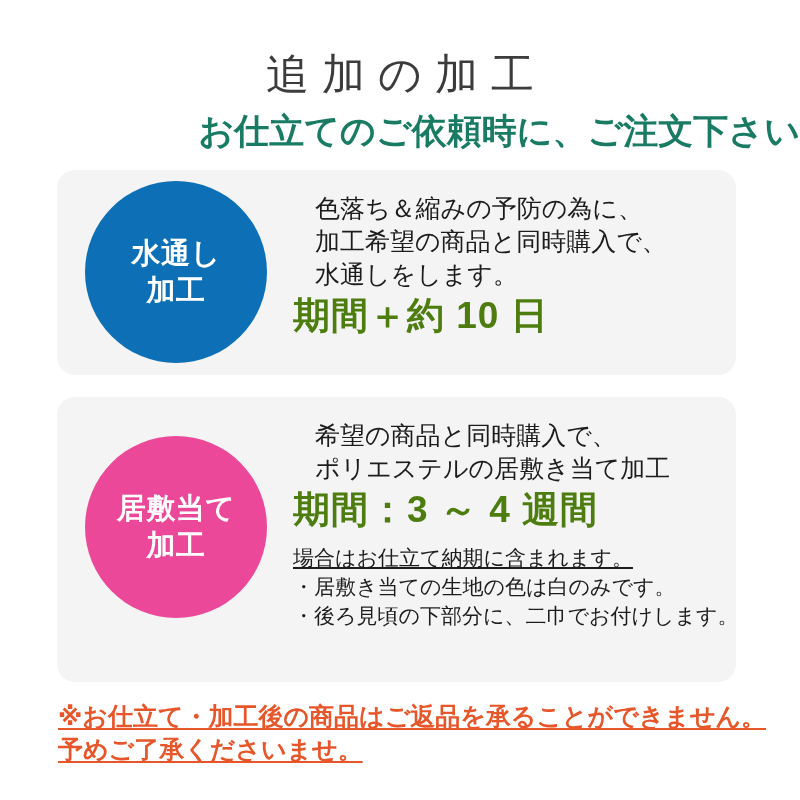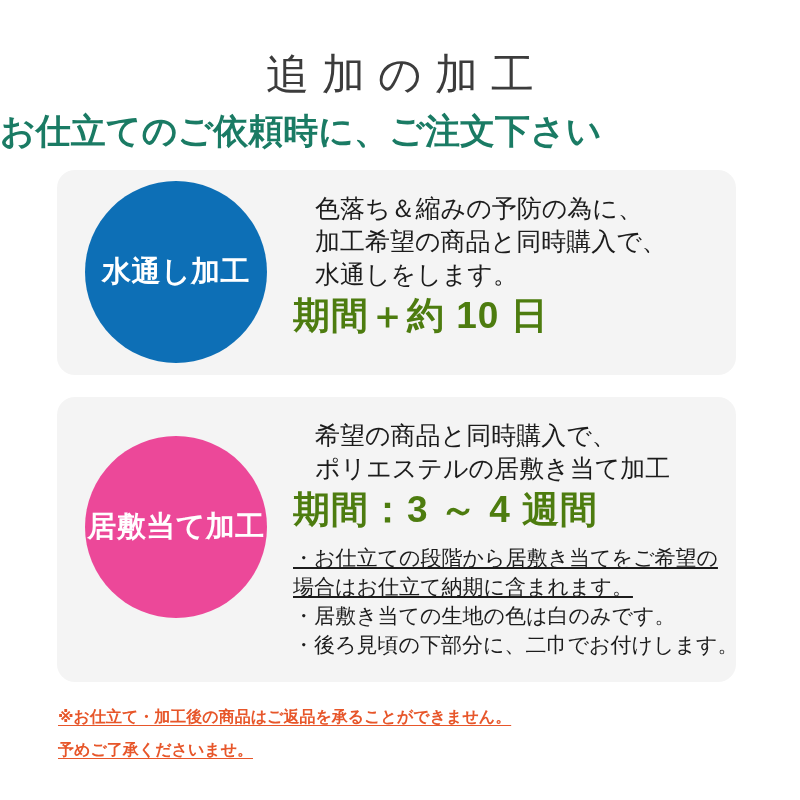--- a/index.html
+++ b/index.html
@@ -35,21 +35,21 @@
     color: #3c3c3c;
     letter-spacing: 13px;
     text-indent: 13px;
     white-space: nowrap;
   }
   .subtitle {
     position: absolute;
     top: 108px;
     left: 0;
     width: 800px;
-    text-align: left;
+    text-align: right;
     font-size: 35px;
     line-height: 46px;
     font-weight: 700;
     color: #1a7b64;
     letter-spacing: 0px;
     white-space: nowrap;
   }
 
   
   .card {
@@ -62,22 +62,21 @@
   }
   #card-mizutoshi { top: 170px; height: 205px; }
   #card-ishikiate { top: 397px; height: 285px; }
 
   .badge {
     position: absolute;
     border-radius: 50%;
     color: #ffffff;
     font-weight: 700;
     display: flex;
-    flex-direction: row;
-    align-items: center;
+    flex-direction: column;
     justify-content: center;
     text-align: center;
     line-height: 1.28;
   }
   #badge-mizutoshi {
     left: 28px;
     top: 11px;
     width: 182px;
     height: 182px;
     background: #0d6fb6;
@@ -132,21 +131,21 @@
   .note-line.underline { text-decoration: underline; text-underline-offset: 2px; }
 
   
   .footer {
     position: absolute;
     left: 58px;
     top: 700px;
     width: 700px;
   }
   .footer-line {
-    font-size: 16px;
+    font-size: 25px;
     line-height: 33px;
     font-weight: 700;
     color: #e7562a;
     text-decoration: underline;
     text-underline-offset: 3px;
     white-space: nowrap;
     letter-spacing: 0px;
   }
 </style>
 </head>
@@ -173,21 +172,20 @@
   <div class="card" id="card-ishikiate">
     <div class="badge" id="badge-ishikiate">
       <span class="badge-line">居敷当て</span>
       <span class="badge-line">加工</span>
     </div>
     <div class="card-body">
       <div class="body-line">希望の商品と同時購入で、</div>
       <div class="body-line">ポリエステルの居敷き当て加工</div>
       <div class="highlight">期間：3 ～ 4 週間</div>
       <div class="notes">
-        <div class="note-line underline">・お仕立ての段階から居敷き当てをご希望の</div>
         <div class="note-line underline">場合はお仕立て納期に含まれます。</div>
         <div class="note-line">・居敷き当ての生地の色は白のみです。</div>
         <div class="note-line">・後ろ見頃の下部分に、二巾でお付けします。</div>
       </div>
     </div>
   </div>
 
   <div class="footer">
     <div class="footer-line">※お仕立て・加工後の商品はご返品を承ることができません。</div>
     <div class="footer-line">予めご了承くださいませ。</div>

